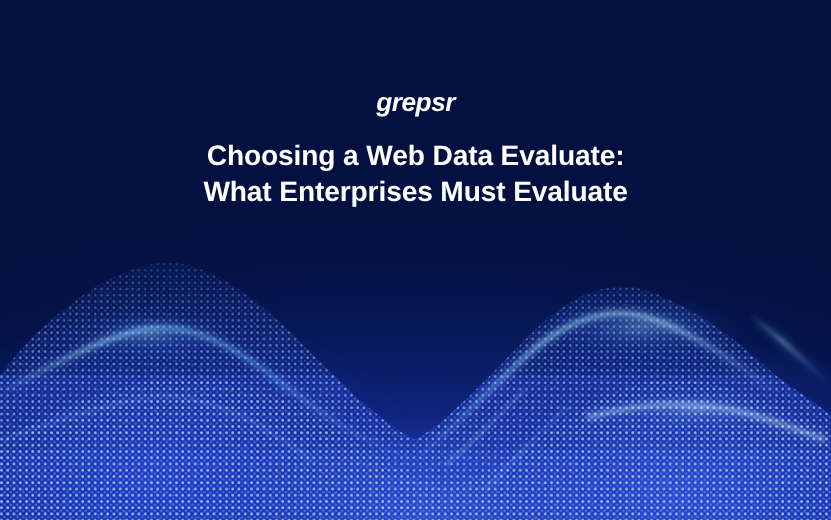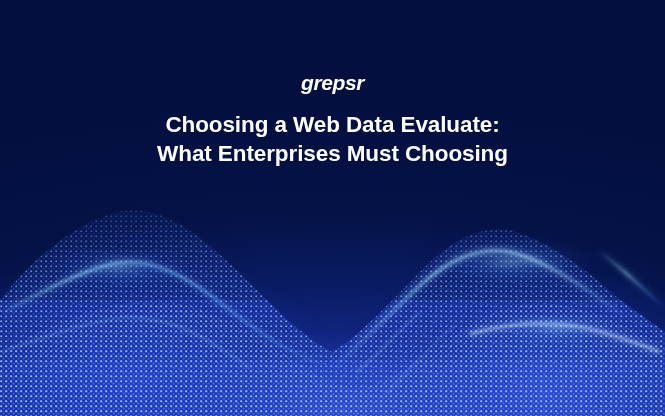--- a/index.html
+++ b/index.html
@@ -218,17 +218,17 @@
     <ellipse cx="512" cy="262" rx="86" ry="26" fill="url(#crestGlow)" opacity="0.4"></ellipse>
     <ellipse cx="556" cy="328" rx="70" ry="18" fill="url(#crestGlow)" opacity="0.35"></ellipse>
   </svg>
 
   <div class="content">
 
     <div class="logo">grepsr</div>
 
     <div class="headline">
       <span class="l1">Choosing a Web Data Evaluate:</span>
-      <span class="l2">What Enterprises Must Choosing</span>
+      <span class="l2">What Enterprises Must Evaluate</span>
     </div>
 
   </div>
 </div>
 
 </body></html>

